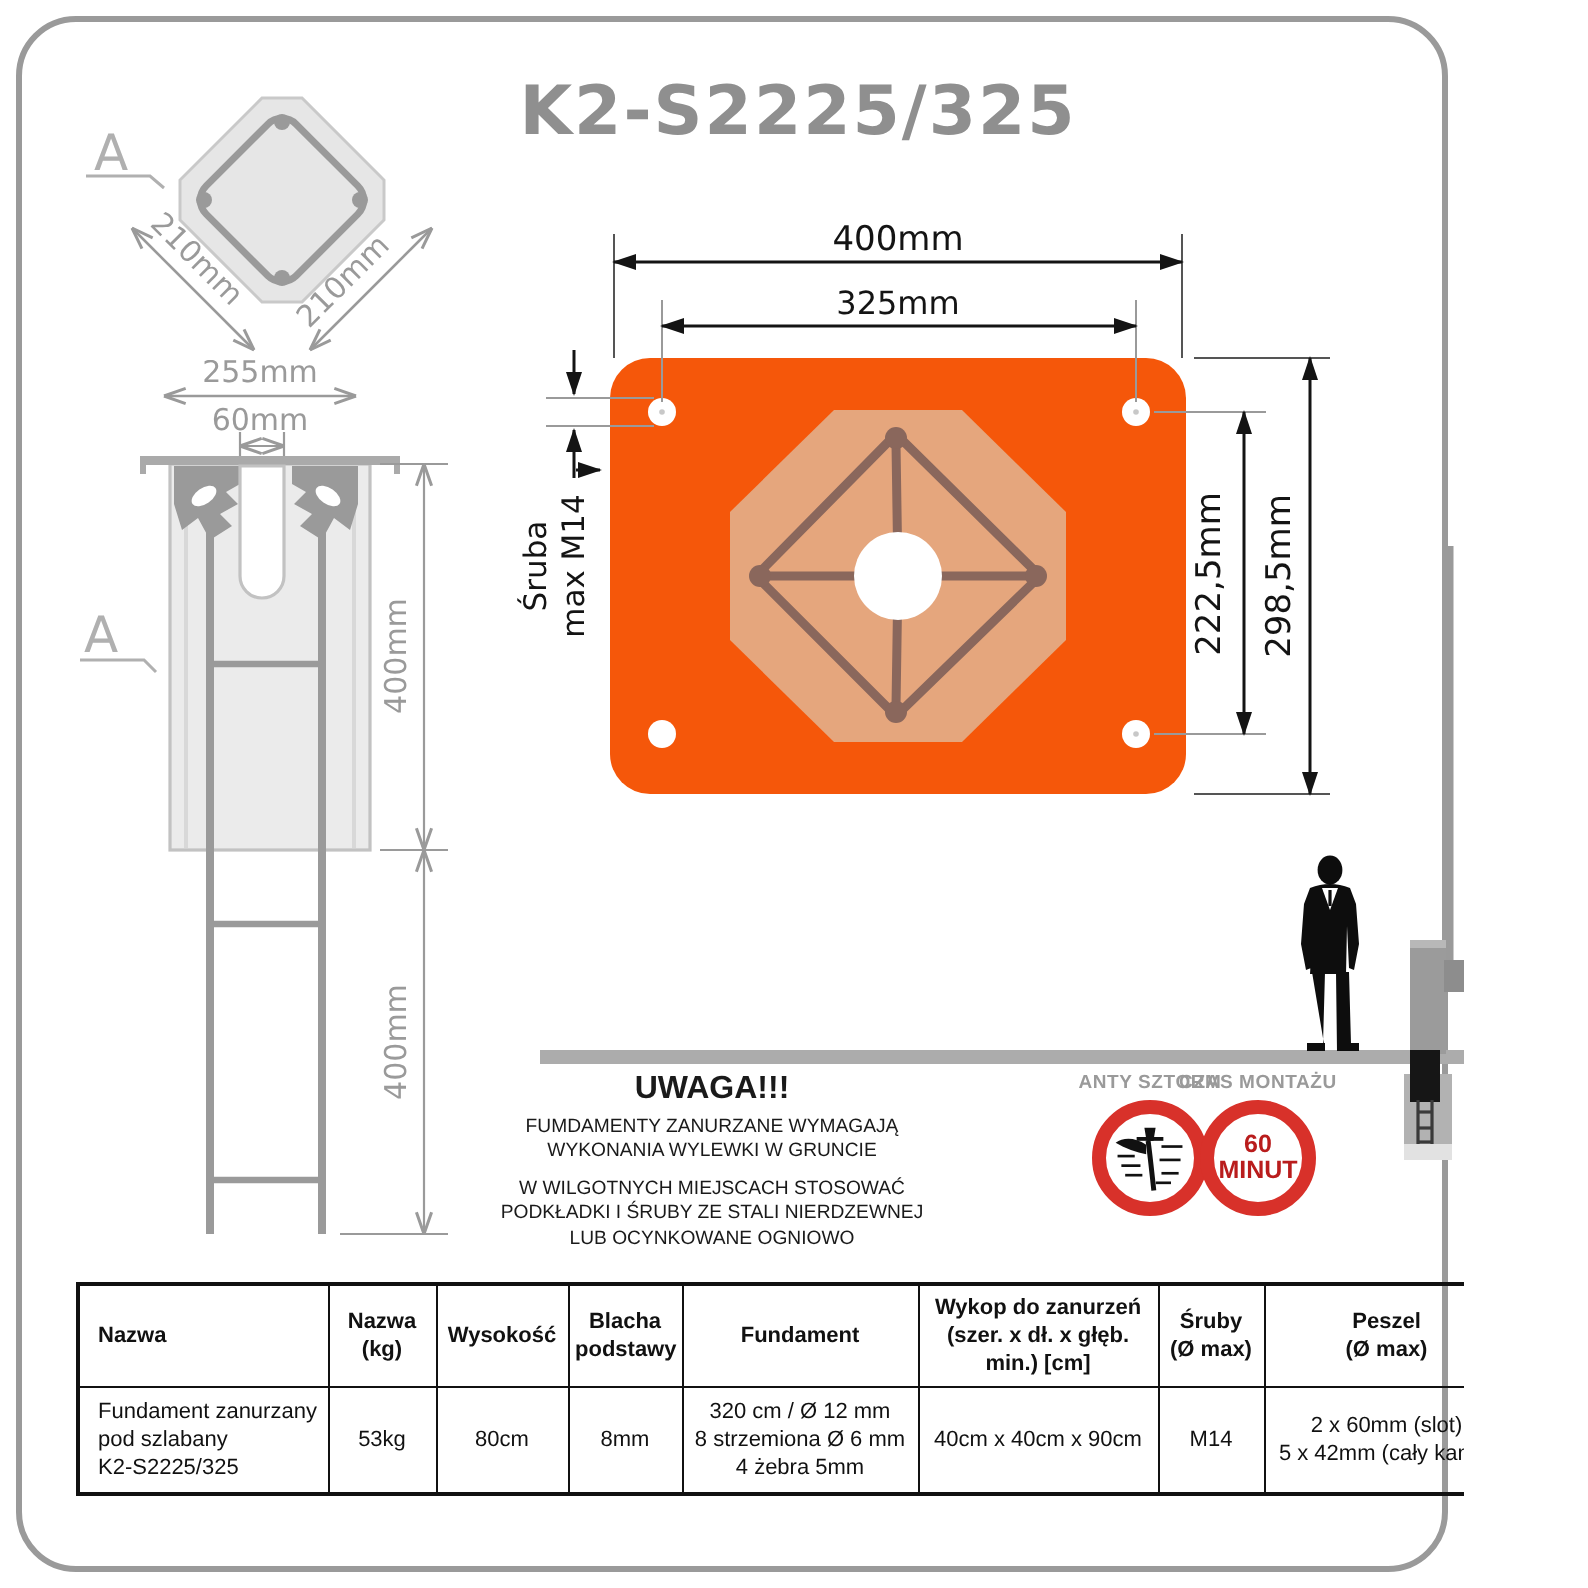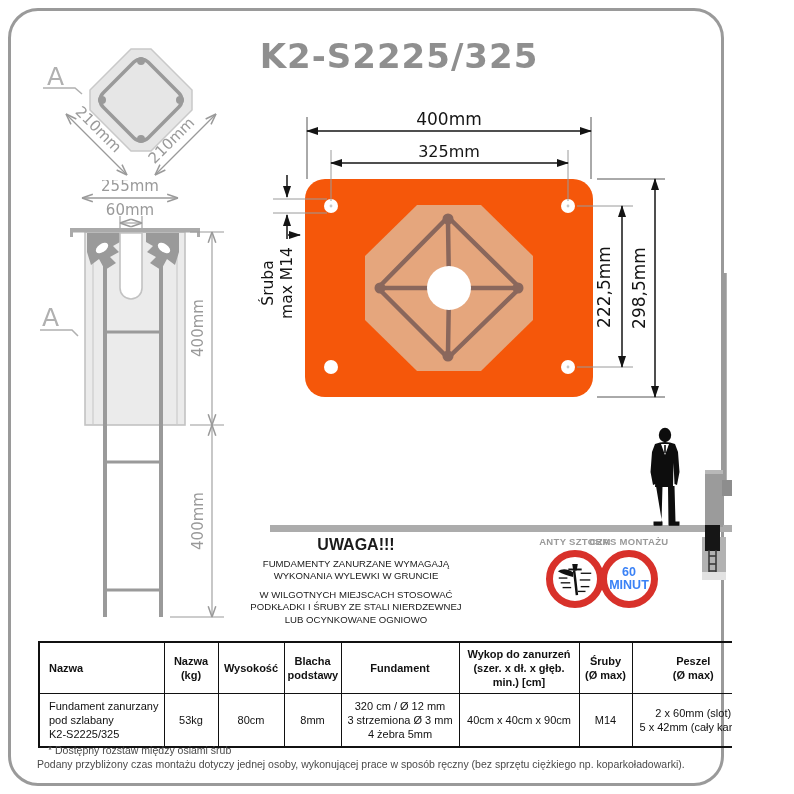--- a/index.html
+++ b/index.html
@@ -18,21 +18,21 @@
   #ground{left:270px;top:525px;width:477px;height:7px;background:#acacac;}
   #warning{left:250px;top:536px;width:212px;text-align:center;color:#1a1a1a;}
   #warning .wtitle{font-size:16px;font-weight:bold;margin-bottom:4px;}
   #warning .wpara{font-size:9.6px;line-height:1.3;margin-bottom:6px;}
   .pre{white-space:pre-line;}
   .badge{width:84px;text-align:center;}
   .badge .blabel{font-size:9.5px;font-weight:bold;color:#9a9a9a;letter-spacing:.3px;
                  white-space:nowrap;}
   .ring{width:44px;height:44px;border:7px solid #d8312a;border-radius:50%;background:#fff;
         margin:3px auto 0;display:flex;align-items:center;justify-content:center;}
-  .ring .time{font-size:12.5px;line-height:1.05;font-weight:bold;color:#3b82f6;}
+  .ring .time{font-size:12.5px;line-height:1.05;font-weight:bold;color:#b91c1c;}
   #badge-storm{left:533px;top:536px;}
   #badge-time{left:587px;top:536px;}
   #spec-table{left:38px;top:641px;border-collapse:collapse;table-layout:fixed;
               width:716px;border:2px solid #111;}
   #spec-table th,#spec-table td{border:1.6px solid #111;font-size:11px;color:#111;
               text-align:center;vertical-align:middle;padding:2px 3px;line-height:1.3;}
   #spec-table th{font-weight:bold;height:46px;}
   #spec-table td{height:48px;}
   #spec-table .cleft{text-align:left;padding-left:9px;}
   #footnotes{left:37px;top:743px;width:730px;font-size:10.5px;color:#4a4a4a;line-height:1.35;}
@@ -284,28 +284,24 @@
 (Ø max)</th>
     </tr>
     <tr>
       <td class="cleft pre">Fundament zanurzany
 pod szlabany
 K2-S2225/325</td>
       <td class="pre">53kg</td>
       <td class="pre">80cm</td>
       <td class="pre">8mm</td>
       <td class="pre">320 cm / Ø 12 mm
-3 strzemiona Ø 3 mm
+8 strzemiona Ø 6 mm
 4 żebra 5mm</td>
       <td class="pre">40cm x 40cm x 90cm</td>
       <td class="pre">M14</td>
       <td class="pre">2 x 60mm (slot)
 5 x 42mm (cały kanał)</td>
     </tr>
   </tbody>
     </table>
 
-  <div class="abs" id="footnotes">
-    <div class="fn1">* Dostępny rozstaw między osiami śrub</div>
-    <div>Podany przybliżony czas montażu dotyczy jednej osoby, wykonującej prace w sposób ręczny (bez sprzętu ciężkiego np. koparkoładowarki).</div>
-  </div>
 
 </div>
 
 </body></html>

